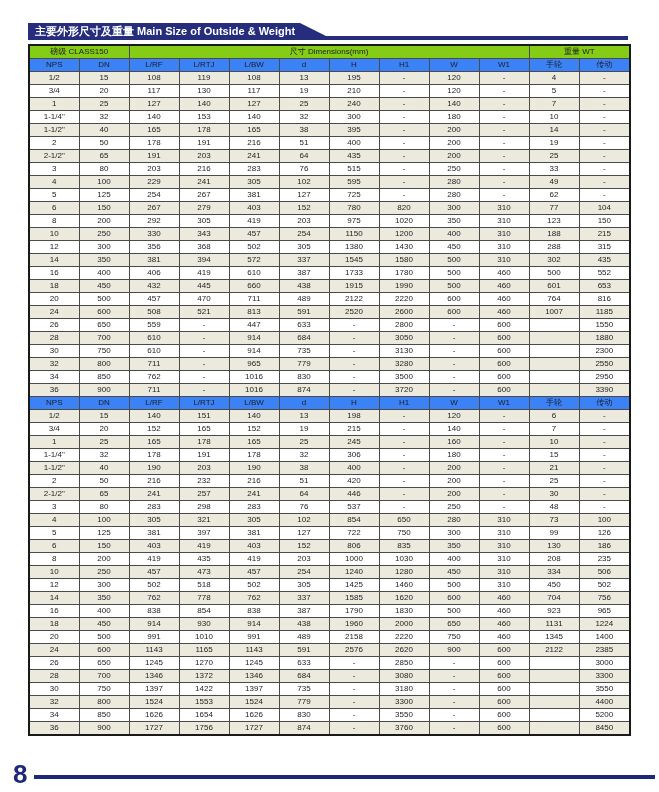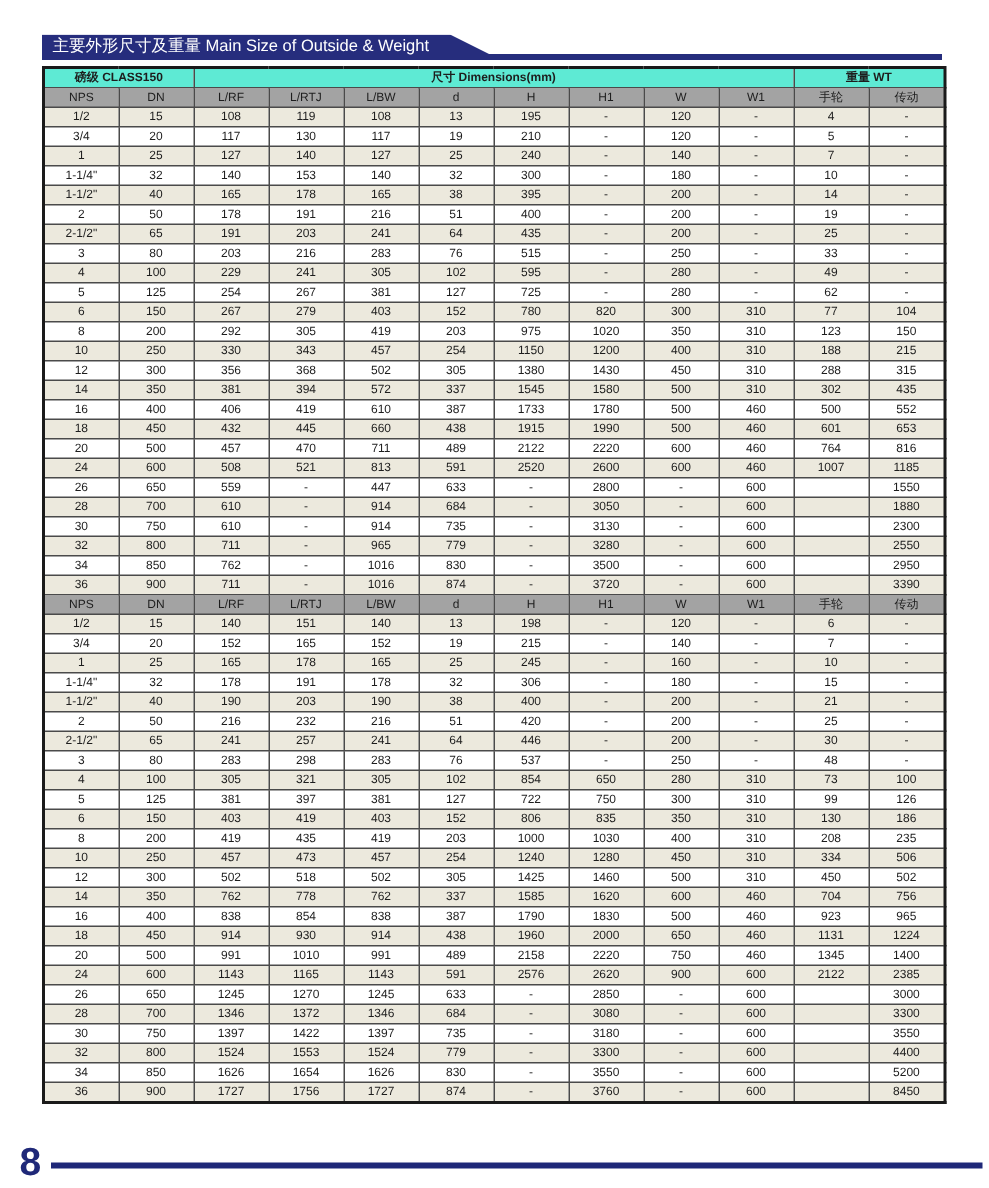--- a/index.html
+++ b/index.html
@@ -5,40 +5,40 @@
   html,body { margin:0; padding:0; background:#ffffff; }
   .page {
     position:relative; width:659px; height:792px; background:#ffffff;
     font-family:"Liberation Sans","DejaVu Sans",sans-serif; overflow:hidden;
   }
   
   .title-bar {
     position:absolute; left:28px; top:23px; width:306px; height:17px;
     background:#262d7d; color:#ffffff;
     clip-path:polygon(0 0, 272px 0, 306px 100%, 0 100%);
-    font-size:11px; font-weight:normal; line-height:17px;
+    font-size:11px; font-weight:bold; line-height:17px;
     padding-left:7px; box-sizing:border-box; white-space:nowrap;
   }
   .title-rule {
     position:absolute; left:300px; top:36px; width:328px; height:3.5px;
     background:#262d7d;
   }
   
   .table-wrap { position:absolute; left:28px; top:44px; width:601px; }
   table.main {
     width:601px; border-collapse:collapse; table-layout:fixed;
     border:2px solid #1a1a1a;
   }
   table.main td {
     border:1px solid #4a4a4a; height:12px; padding:0 1px;
     font-size:8px; text-align:center; color:#1d1d1d;
     overflow:hidden; white-space:nowrap; line-height:12px;
   }
-  tr.band-row td { background:#5eead4; font-weight:bold; border-top:2px solid #1a1a1a; }
-  tr.col-header-row td { background:#a3a3a3; }
+  tr.band-row td { background:#84cc16; font-weight:normal; border-top:2px solid #1a1a1a; }
+  tr.col-header-row td { background:#3b82f6; }
   tr.beige td { background:#ece9dd; }
   tr.white td { background:#ffffff; }
   
   .page-number {
     position:absolute; left:13px; top:760px; color:#1f2878;
     font-size:26px; font-weight:bold; line-height:28px;
   }
   .footer-rule {
     position:absolute; left:34px; top:775px; width:621px; height:4px;
     background:#1f2878;

